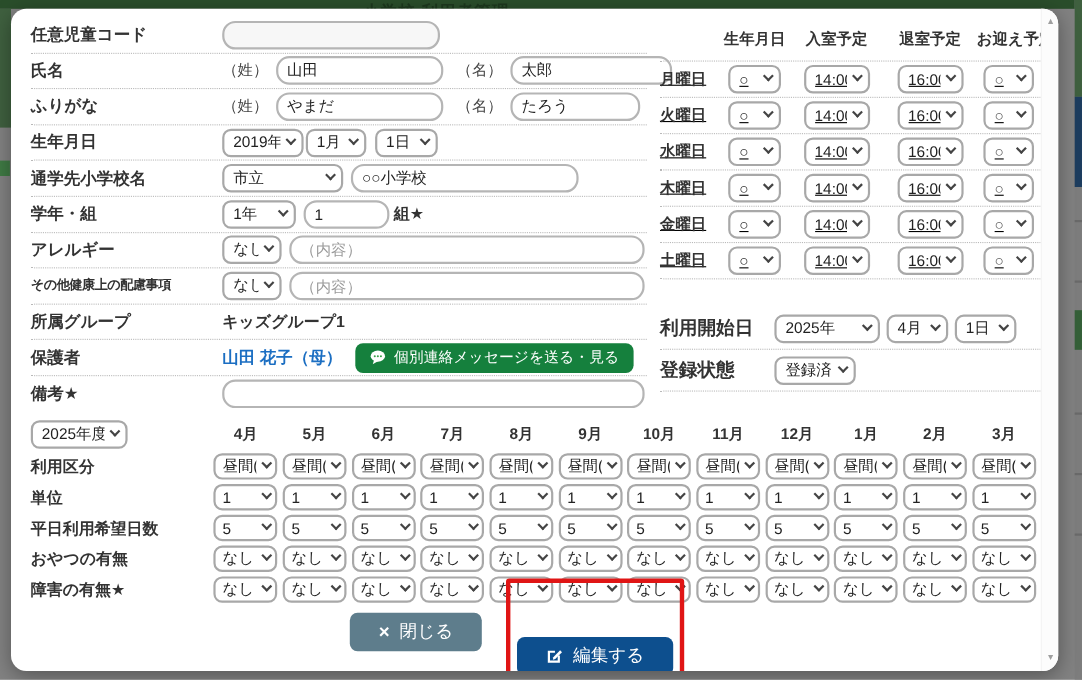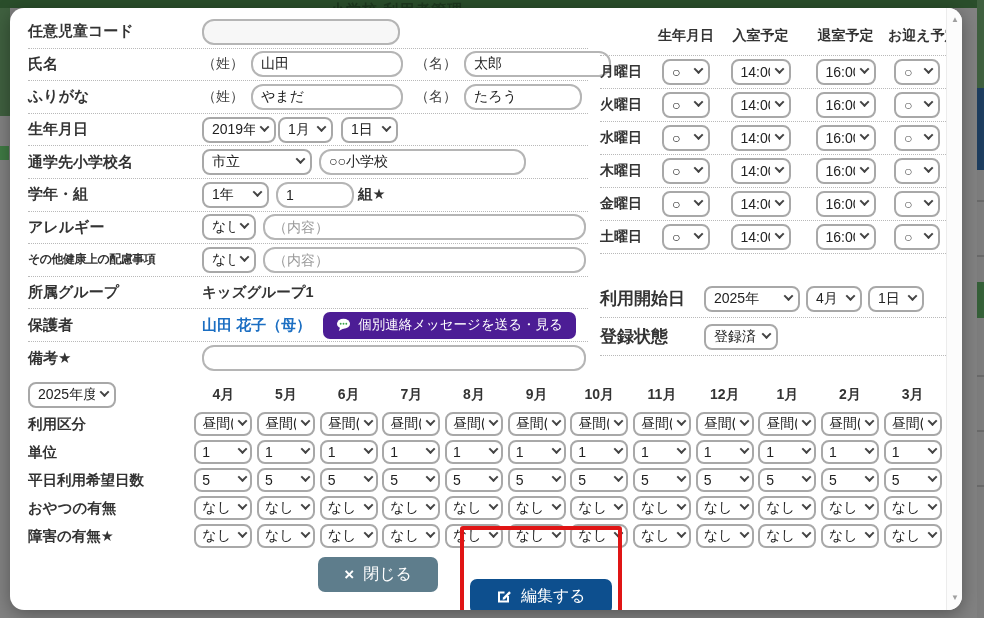--- a/index.html
+++ b/index.html
@@ -51,30 +51,30 @@
     border-bottom:1px dotted #b9b9b9; }
   .frow:last-child { border-bottom:none; }
   .flabel { flex:none; width:174px; font-size:15px; font-weight:bold; color:#333;
     white-space:nowrap; }
   .flabel.small { font-size:12px; letter-spacing:-.5px; }
   .sub { font-size:14px; color:#444; flex:none; }
   .static-text { font-size:14.5px; color:#333;font-weight:bold; }
   .guardian-link { font-size:15px; font-weight:bold; color:#1b6ec2; text-decoration:none;
     cursor:pointer; flex:none; }
   .msg-btn { display:inline-flex; align-items:center; gap:7px; margin-left:12px;
-    background:#4c1d95; color:#fff; font-size:13.5px; border:none; border-radius:7px;
+    background:#15803d; color:#fff; font-size:13.5px; border:none; border-radius:7px;
     height:27px; padding:0 13px; cursor:pointer;
     font-family:"Liberation Sans","DejaVu Sans",sans-serif; }
 
   
   .right-col { position:absolute; left:590px; top:8px; width:346px; }
   .wk-grid { display:grid; grid-template-columns:54px 64px 85px 85px 58px; align-items:center; }
   .wk-head { height:40px; border-bottom:1px dotted #b9b9b9; }
   .wk-head .h { font-size:14px; font-weight:bold; color:#333; text-align:center; white-space:nowrap; }
-  .wk-row { height:33px; border-bottom:1px dotted #b9b9b9; }
+  .wk-row { height:33px; border-bottom:1px dotted #b9b9b9;text-decoration:underline; }
   .wk-day { font-size:14px; font-weight:bold; color:#333; }
   .wk-cell { display:flex; justify-content:center; }
   .sel.w-circle { width:48px; } .sel.w-time { width:60px; } .sel.w-pick { width:46px; }
   .sel.w-pick .sel-text { color:#555; }
   .rgap { height:26px; }
   .rrow { display:flex; align-items:center; height:38px; border-bottom:1px dotted #b9b9b9; }
   .rlabel { flex:none; width:104px; font-size:17px; font-weight:bold; color:#333; }
 
   
   .monthly { position:absolute; left:18px; top:372px; width:916px; }

